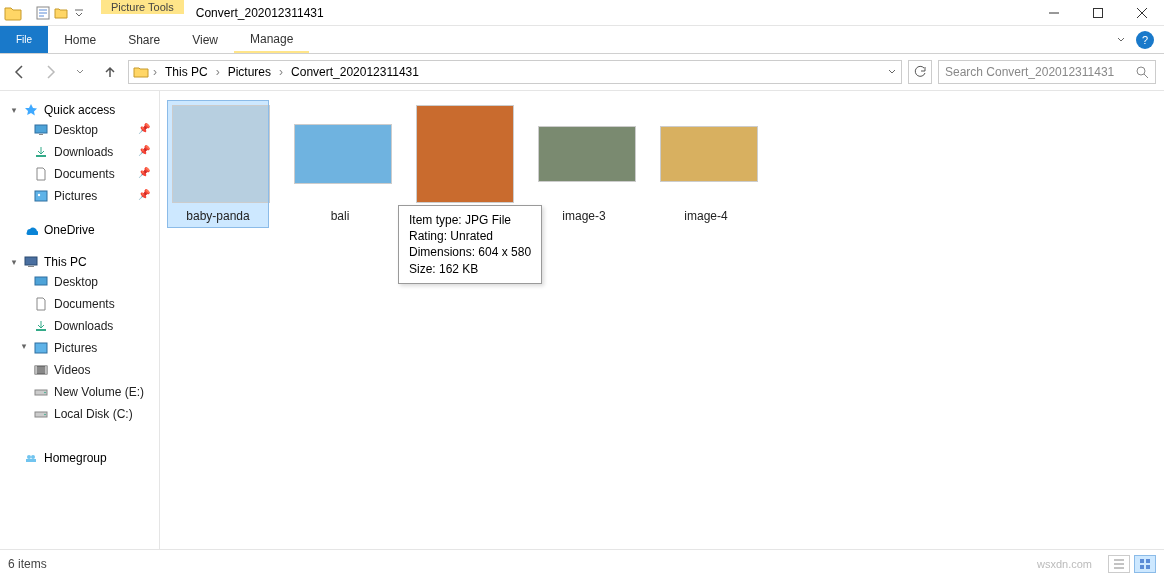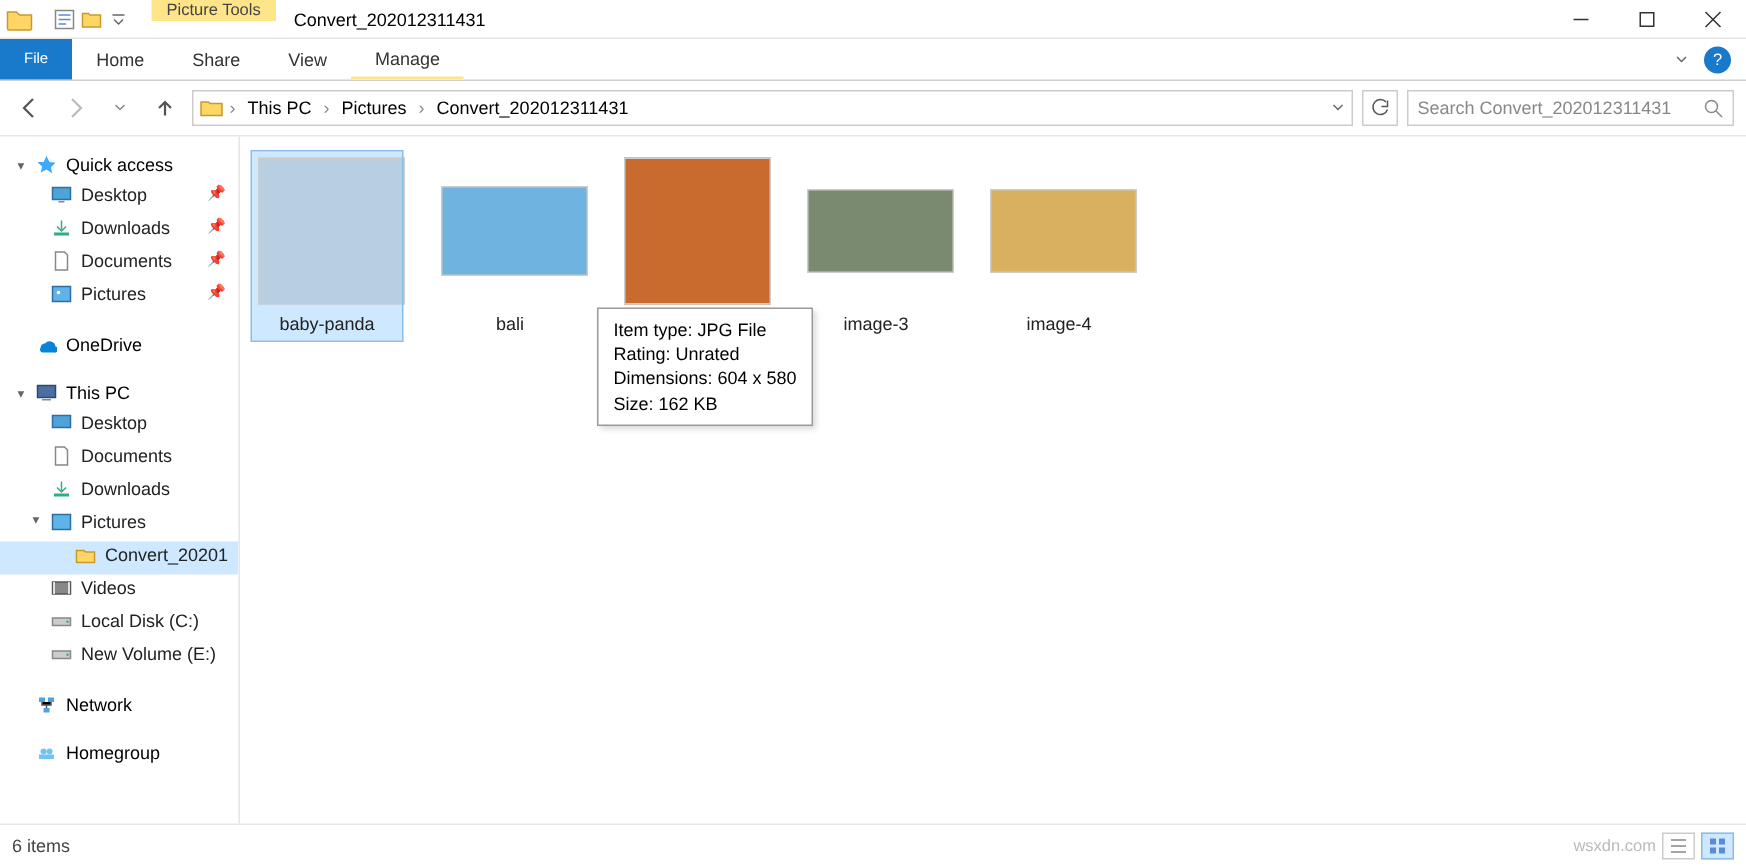--- a/index.html
+++ b/index.html
@@ -293,69 +293,49 @@
       </div>
     <div class="np-item indent1">
         <span class="tri" style="margin-left:-14px;">▾</span>
         <span>
           <svg width="14" height="14" viewBox="0 0 14 14">
             <rect x="1" y="2" width="12" height="10" fill="#5fb3e8" stroke="#2e6fa0"></rect>
           </svg>
         </span>
         <span>Pictures</span>
       </div>
-    <div class="np-item indent2 np-sel">
-        <span>
-          <svg width="14" height="14" viewBox="0 0 14 14">
-            <path fill="#ffd666" stroke="#c79a2b" d="M1 4h5l1 1h6v7H1z"></path>
-          </svg>
-        </span>
-        <span>Convert_20201</span>
-      </div>
     <div class="np-item indent1">
         <span>
           <svg width="14" height="14" viewBox="0 0 14 14">
             <rect x="1" y="3" width="12" height="8" fill="#888" stroke="#555"></rect>
             <path d="M2 3v8M12 3v8" stroke="#fff"></path>
           </svg>
         </span>
         <span>Videos</span>
       </div>
     <div class="np-item indent1">
         <span>
           <svg width="14" height="14" viewBox="0 0 14 14">
             <rect x="1" y="5" width="12" height="5" fill="#ccc" stroke="#888"></rect>
             <circle cx="11" cy="7.5" r="0.8" fill="#3a8"></circle>
           </svg>
         </span>
-        <span>Local Disk (C:)</span>
+        <span>New Volume (E:)</span>
       </div>
     <div class="np-item indent1">
         <span>
           <svg width="14" height="14" viewBox="0 0 14 14">
             <rect x="1" y="5" width="12" height="5" fill="#ccc" stroke="#888"></rect>
             <circle cx="11" cy="7.5" r="0.8" fill="#3a8"></circle>
           </svg>
         </span>
-        <span>New Volume (E:)</span>
+        <span>Local Disk (C:)</span>
       </div>
 
     <div class="np-space"></div>
-    <div class="np-head">
-        <span class="tri">&nbsp;</span>
-        <span>
-          <svg width="14" height="14" viewBox="0 0 14 14">
-            <rect x="2" y="2" width="4" height="3" fill="#4ea3d8"></rect>
-            <rect x="8" y="2" width="4" height="3" fill="#4ea3d8"></rect>
-            <rect x="5" y="9" width="4" height="3" fill="#4ea3d8"></rect>
-            <path d="M4 5v2h6V5M7 7v2" stroke="#555"></path>
-          </svg>
-        </span>
-        <span>Network</span>
-      </div>
     <div class="np-space"></div>
     <div class="np-head">
         <span class="tri">&nbsp;</span>
         <span>
           <svg width="14" height="14" viewBox="0 0 14 14">
             <circle cx="5" cy="6" r="2" fill="#71c4ef"></circle>
             <circle cx="9" cy="6" r="2" fill="#71c4ef"></circle>
             <rect x="2" y="8" width="10" height="3" fill="#71c4ef"></rect>
           </svg>
         </span>
@@ -402,21 +382,21 @@
       <div>Rating: Unrated</div>
       <div>Dimensions: 604 x 580</div>
       <div>Size: 162 KB</div>
     </div>
   </div>
 </div>
 
 <div class="status">
   <span>6 items</span>
   <div class="right">
-    <span style="color:#bbb;font-size:11px;margin-right:0;">wsxdn.com</span>
+    <span style="color:#bbb;font-size:11px;margin-right:12px;">wsxdn.com</span>
     <div class="view-toggle">
         <svg width="12" height="12" viewBox="0 0 12 12">
           <path d="M1 2h10M1 6h10M1 10h10" stroke="#888"></path>
         </svg>
       </div>
     <div class="view-toggle on">
         <svg width="12" height="12" viewBox="0 0 12 12">
           <rect x="1" y="1" width="4" height="4" fill="#5a8bd6"></rect>
           <rect x="7" y="1" width="4" height="4" fill="#5a8bd6"></rect>
           <rect x="1" y="7" width="4" height="4" fill="#5a8bd6"></rect>

